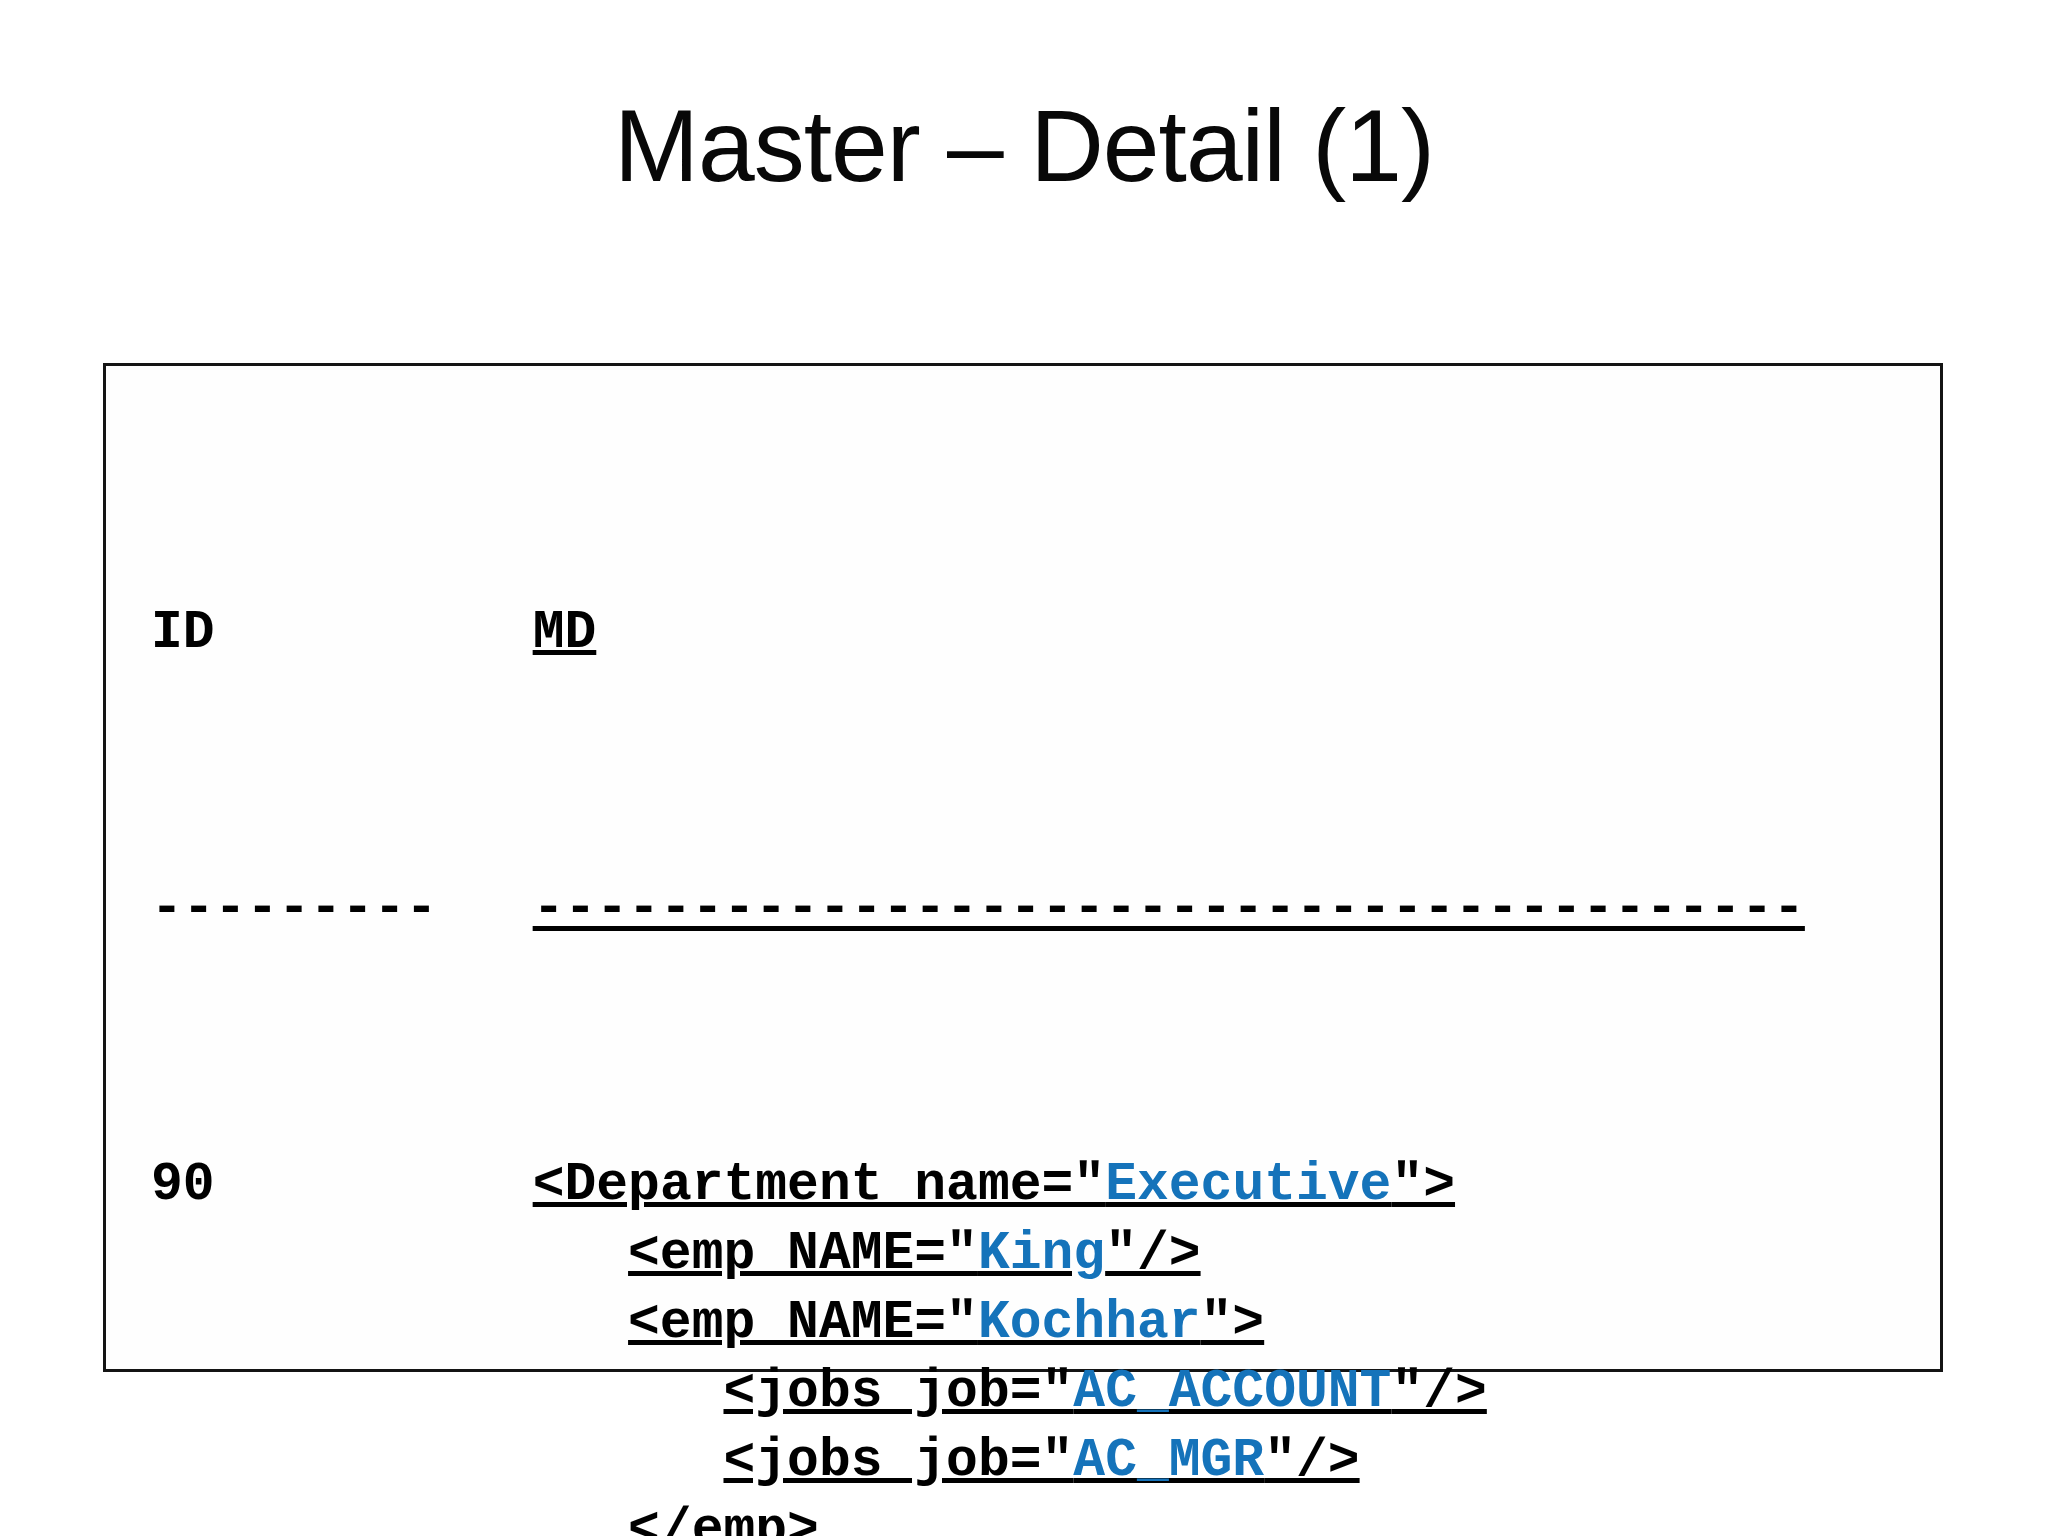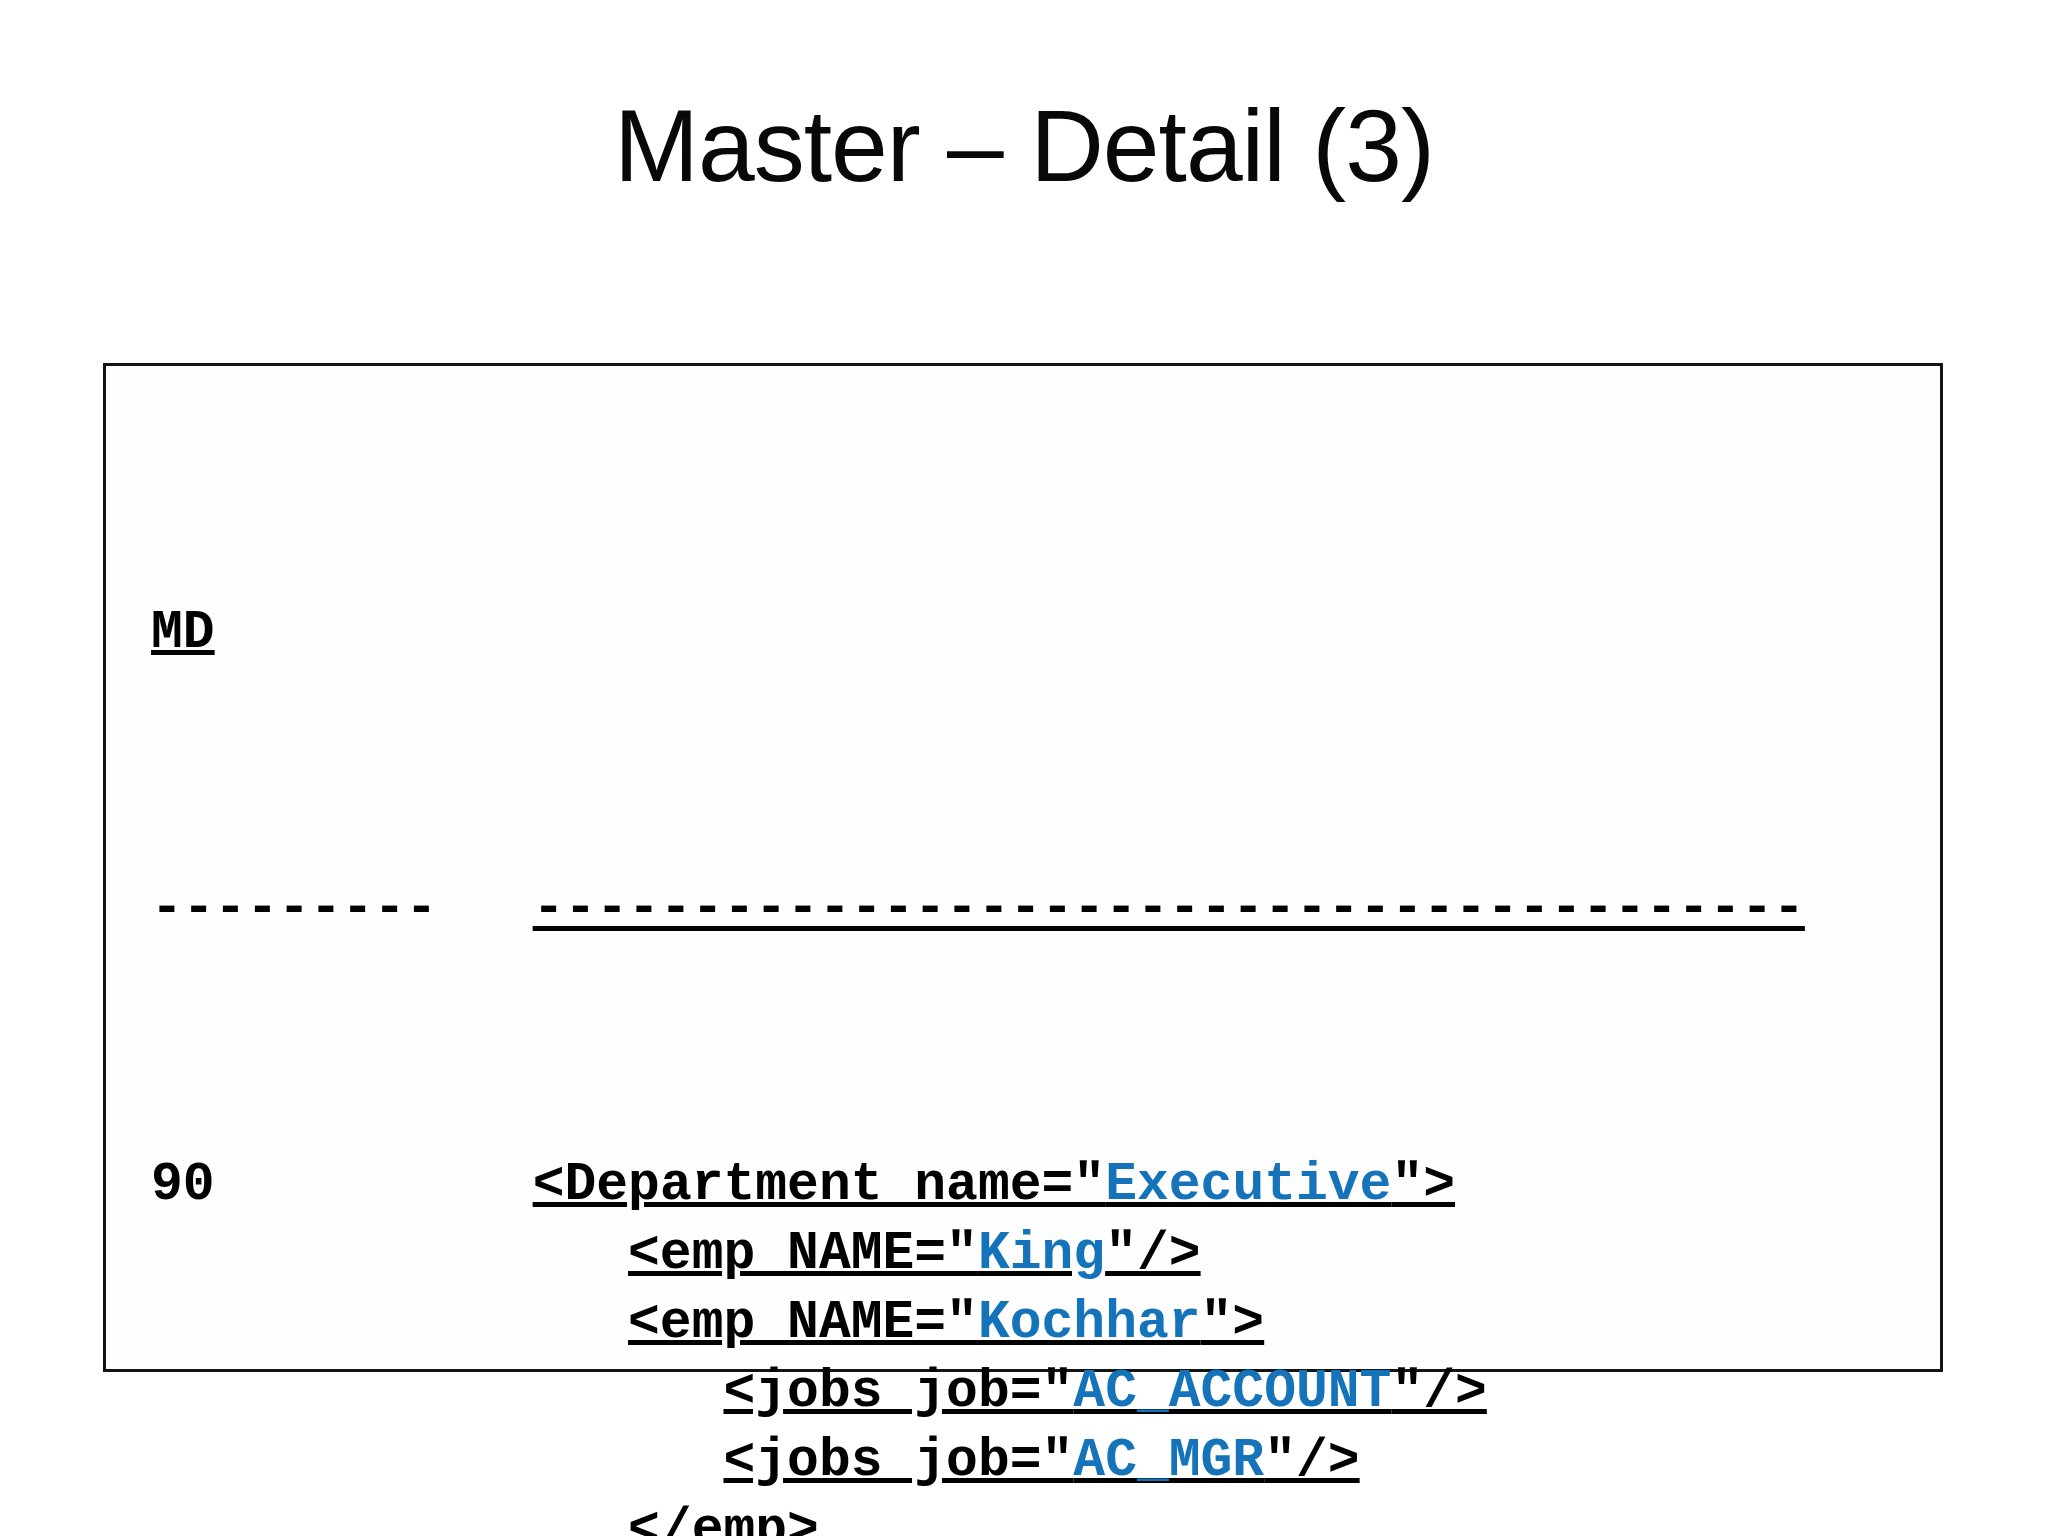--- a/index.html
+++ b/index.html
@@ -59,25 +59,26 @@
   }
   .code-line {
     white-space: pre;
   }
   .seg-code { color: #000000; }
   .seg-attr { color: #1573ba; text-align: center; }
 </style>
 </head>
 <body>
 
-<h1 class="slide-title">Master – Detail (3)</h1>
+<h1 class="slide-title">Master – Detail (1)</h1>
 
 <div class="terminal">
 
   <div class="trow">
+    <span class="id-col">ID</span>
     <span class="md-col">MD</span>
   </div>
 
   <div class="trow">
     <span class="id-col">---------</span>
     <span class="md-col">----------------------------------------</span>
   </div>
 
   <div class="trow">
     <span class="id-col">90</span>

